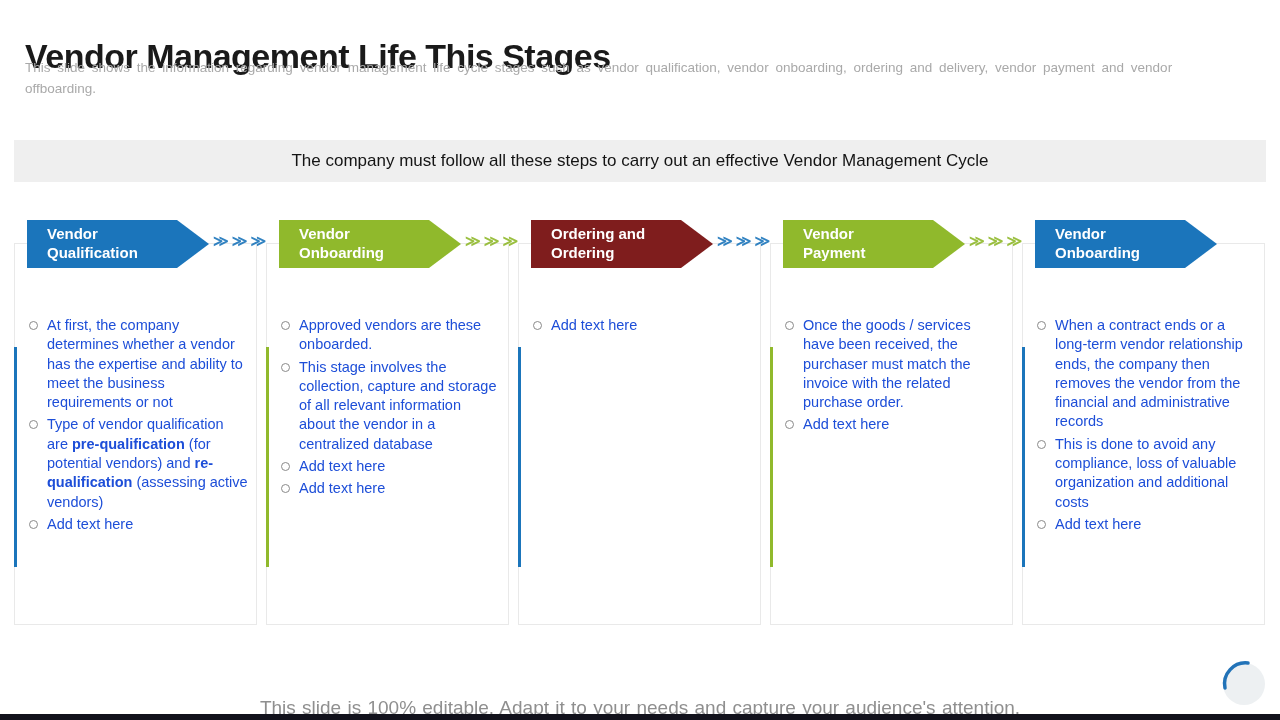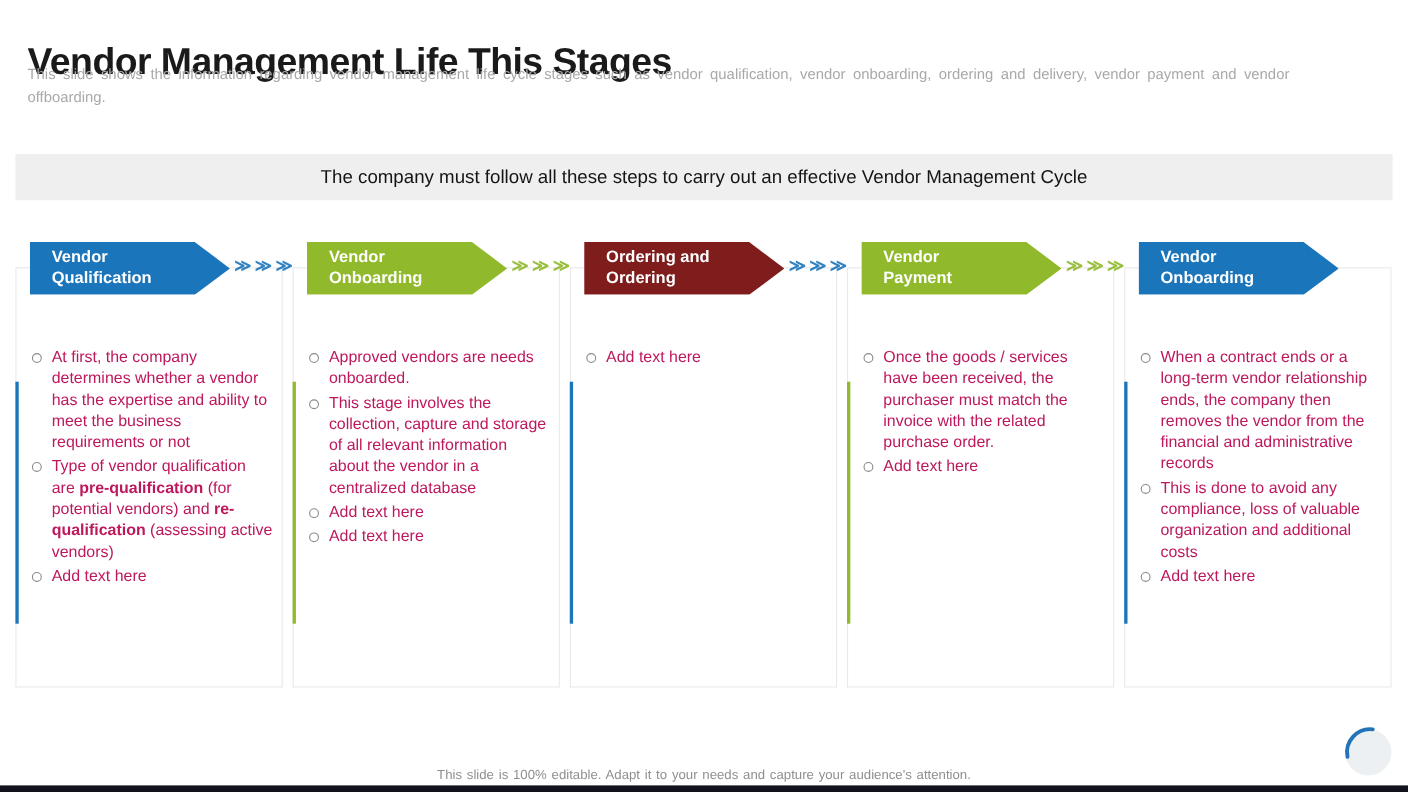--- a/index.html
+++ b/index.html
@@ -41,30 +41,30 @@
     position:absolute;left:198px;top:-12px;font-size:15px;font-weight:bold;
     letter-spacing:3px;opacity:0.9;white-space:nowrap;
   }
   .sidebar{position:absolute;left:-1px;top:103px;width:3px;height:220px;}
   .bullets{
     position:absolute;left:14px;top:72px;right:8px;
     margin:0;padding:0;list-style:none;
   }
   .bullets li{
     display:flex;gap:9px;margin-bottom:3px;
-    font-size:14.5px;line-height:1.33;color:#be185d;
+    font-size:14.5px;line-height:1.33;color:#1d4ed8;
   }
   .bullets .marker{
     flex:0 0 auto;width:7px;height:7px;border:1.3px solid #8a8a8a;
     border-radius:50%;margin-top:5px;background:transparent;
   }
   .bullets b{font-weight:bold;margin-top:47px;}
   .slide-footer{
     position:absolute;left:0;top:697px;width:100%;text-align:center;
-    font-size:12px;color:#8f8f8f;word-spacing:1px;
+    font-size:19px;color:#8f8f8f;word-spacing:1px;
   }
   .spinner{position:absolute;left:1218px;top:657px;}
   .bottom-bar{position:absolute;left:0;bottom:0;width:100%;height:6px;background:#12121c;}
 </style>
 </head>
 <body>
 
 <div class="accent-bar b1"></div>
 <div class="accent-bar b2"></div>
 
@@ -101,21 +101,21 @@
     <div class="col" style="left: 266px;">
       <div class="arrow" style="background: rgb(144, 185, 44);">
         <div>Vendor</div>
         <div>Onboarding</div>
       </div>
       <div class="chevrons" style="color: rgb(144, 185, 44);">≫≫≫</div>
       <div class="sidebar" style="background: rgb(144, 185, 44);"></div>
       <ul class="bullets">
         <li>
           <span class="marker"></span>
-          <span><span>Approved vendors are needs onboarded.</span></span>
+          <span><span>Approved vendors are these onboarded.</span></span>
         </li>
         <li>
           <span class="marker"></span>
           <span><span>This stage involves the collection, capture and storage of all relevant information about the vendor in a centralized database</span></span>
         </li>
         <li>
           <span class="marker"></span>
           <span><span>Add text here</span></span>
         </li>
         <li>

